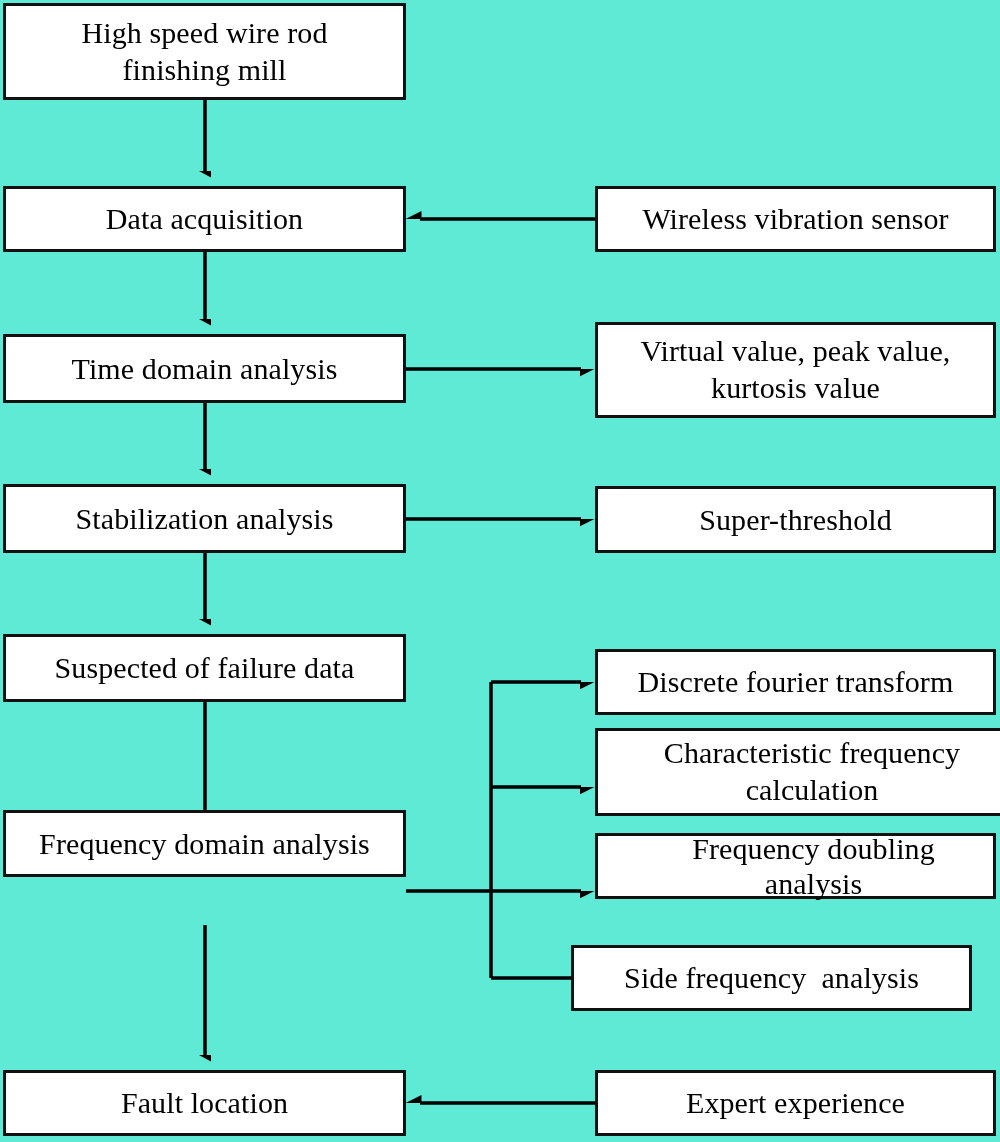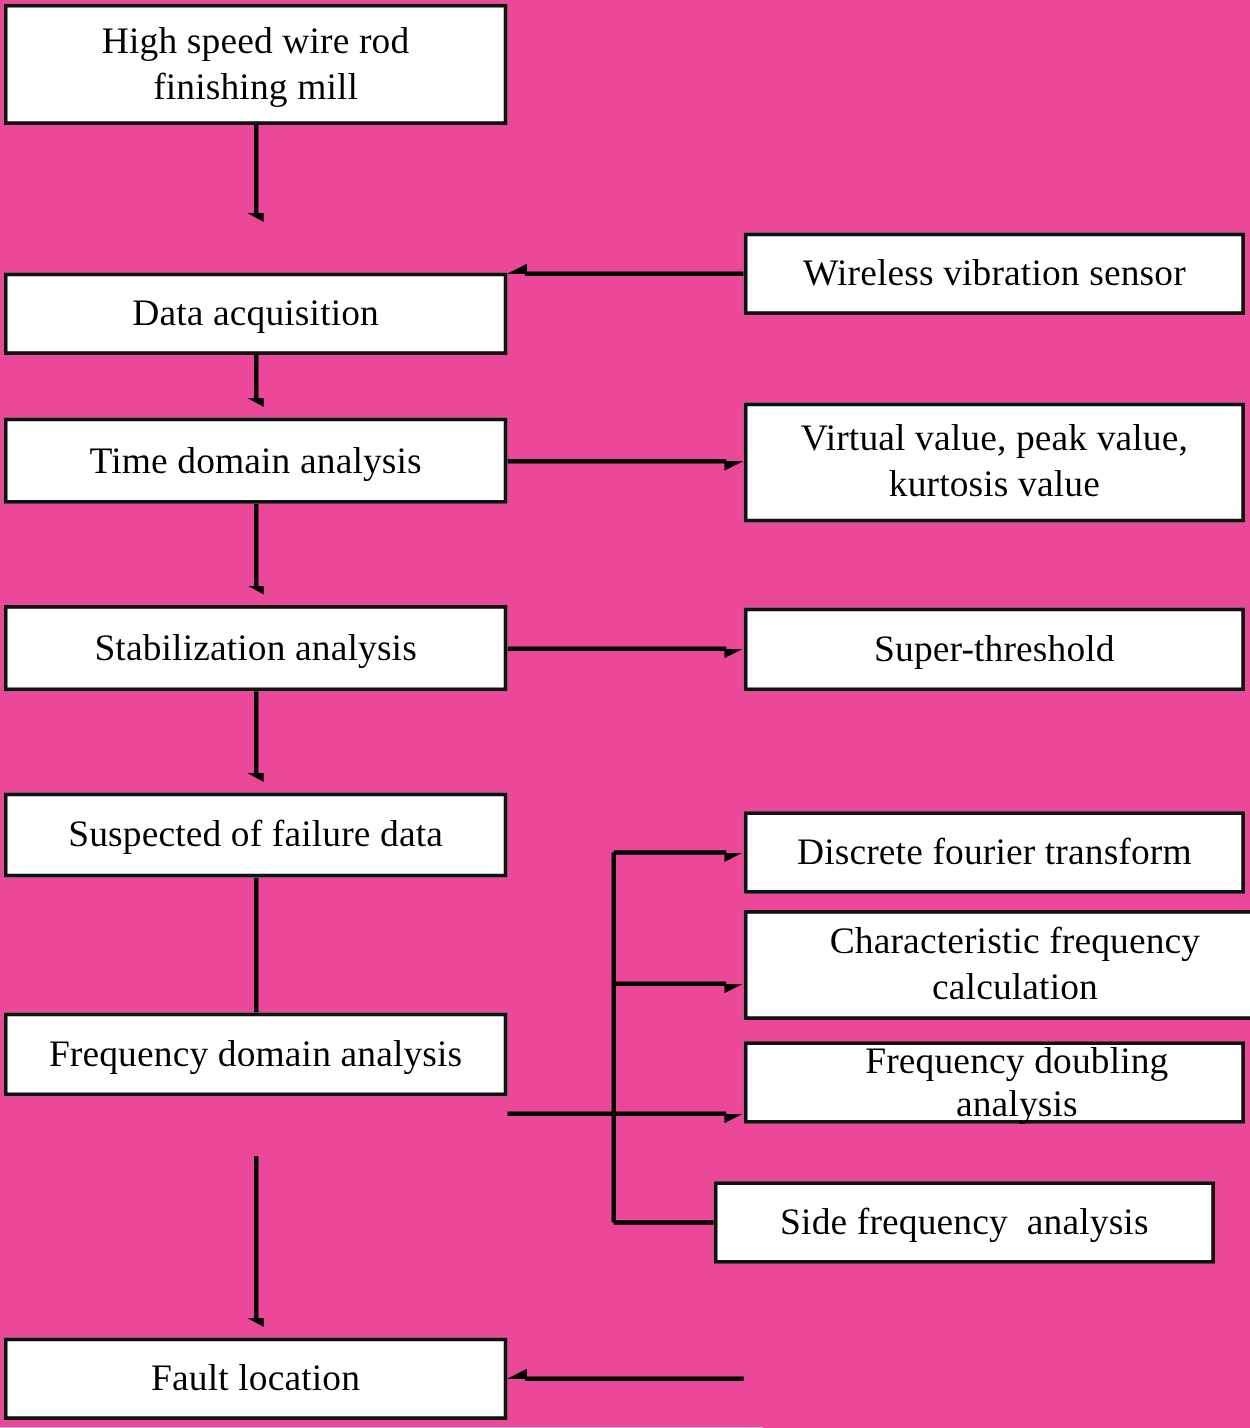--- a/index.html
+++ b/index.html
@@ -5,21 +5,21 @@
 <style>
   html, body {
     margin: 0;
     padding: 0;
     background: #ffffff;
   }
   #canvas {
     position: relative;
     width: 1000px;
     height: 1142px;
-    background: #ec4899;
+    background: #5eead4;
     overflow: hidden;
     font-family: "Liberation Serif", "DejaVu Serif", serif;
   }
   #connectors {
     position: absolute;
     left: 0;
     top: 0;
     width: 1000px;
     height: 1142px;
     pointer-events: none;
@@ -95,21 +95,21 @@
       <line x1="491" y1="891" x2="581" y2="891" marker-end="url(#arrow-right)"></line>
       <line x1="491" y1="978" x2="581" y2="978" marker-end="url(#arrow-right)"></line>
     </g>
   </svg>
 
   <div class="node two-line" style="left:3px; top:3px; width:403px; height:97px;">
     <span class="label">High speed wire rod
 finishing mill</span>
   </div>
 
-  <div class="node" style="left:3px; top:186px; width:403px; height:66px;margin-top:32px;">
+  <div class="node" style="left:3px; top:186px; width:403px; height:66px;">
     <span class="label">Data acquisition</span>
   </div>
 
   <div class="node" style="left:3px; top:334px; width:403px; height:69px;">
     <span class="label">Time domain analysis</span>
   </div>
 
   <div class="node" style="left:3px; top:484px; width:403px; height:69px;">
     <span class="label">Stabilization analysis</span>
   </div>
@@ -149,14 +149,17 @@
   </div>
 
   <div class="node" style="left:595px; top:833px; width:401px; height:66px;padding-left:36px;">
     <span class="label">Frequency doubling analysis</span>
   </div>
 
   <div class="node" style="left:571px; top:945px; width:401px; height:66px;">
     <span class="label">Side frequency  analysis</span>
   </div>
 
+  <div class="node" style="left:595px; top:1070px; width:401px; height:66px;">
+    <span class="label">Expert experience</span>
+  </div>
 
 </div>
 
 </body></html>

